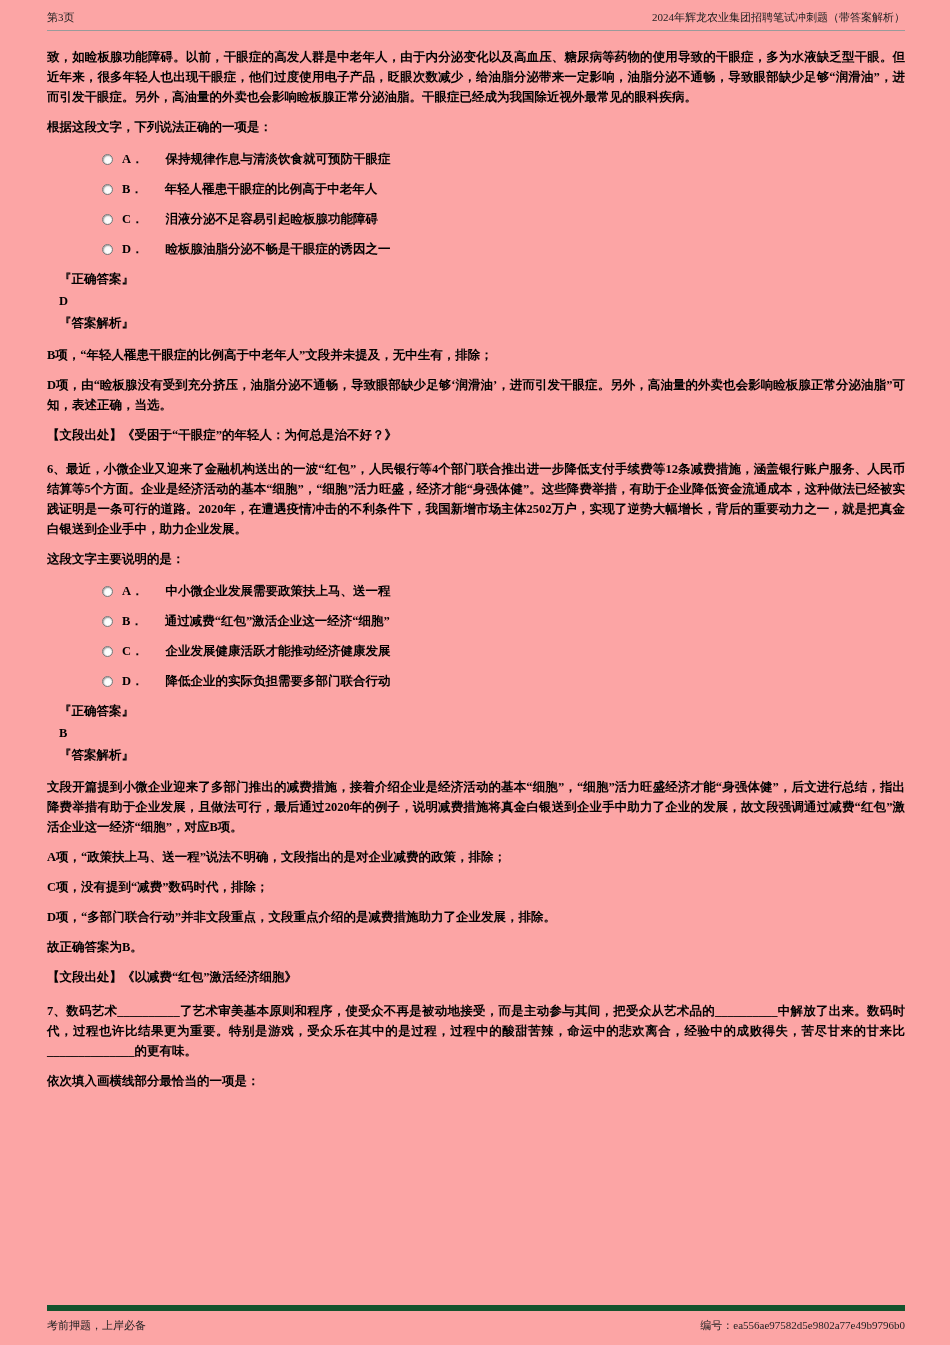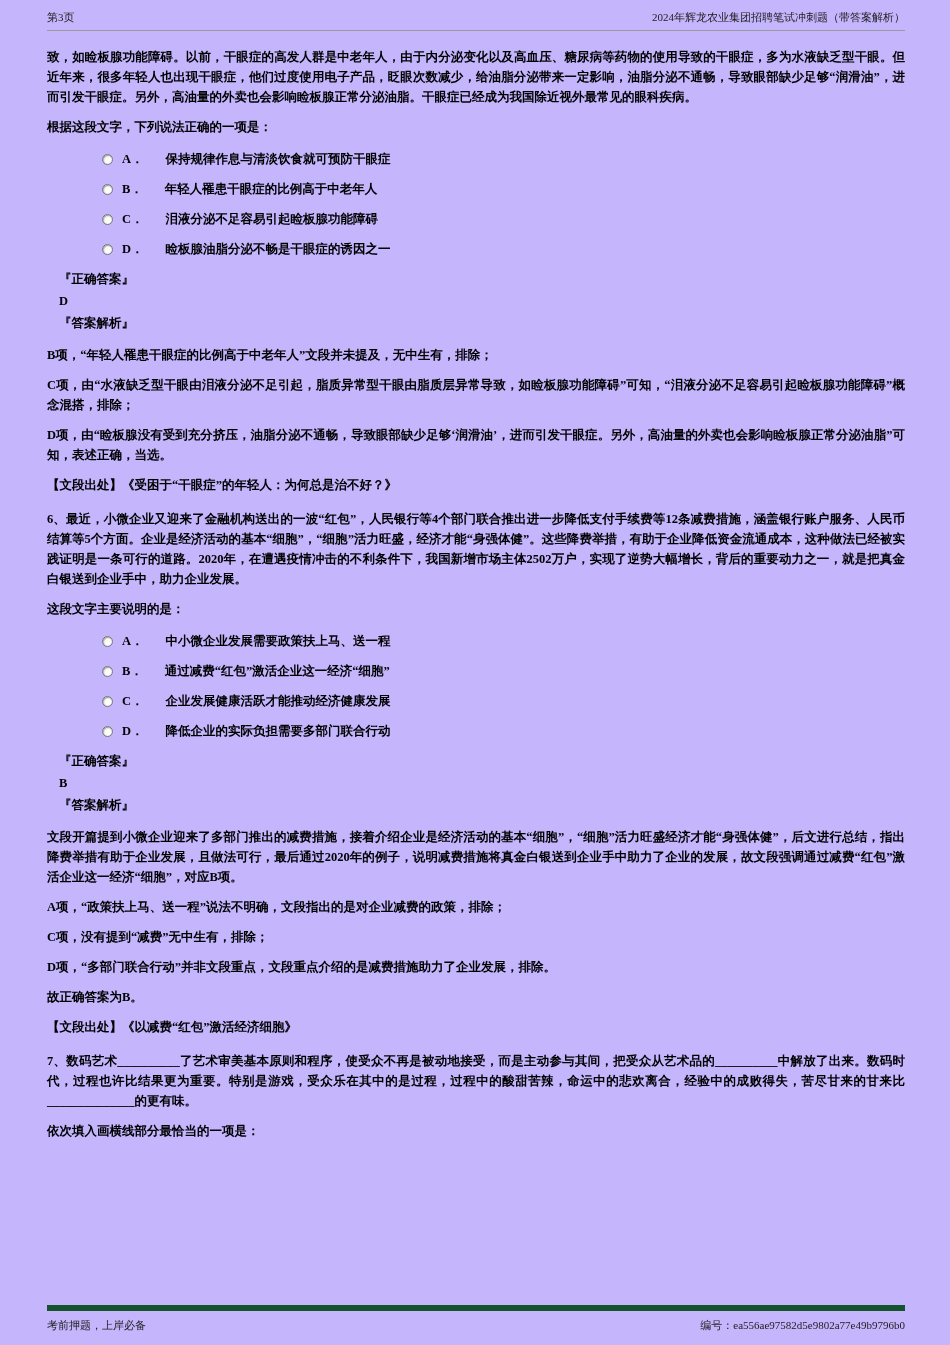--- a/index.html
+++ b/index.html
@@ -4,21 +4,21 @@
 <style>
   html, body {
     margin: 0;
     padding: 0;
     background: #ffffff;
   }
   .page {
     position: relative;
     width: 950px;
     height: 1345px;
-    background: #c4b5fd;
+    background: #fca5a5;
     box-sizing: border-box;
     padding: 10px 45px 0 47px;
     font-family: "Liberation Serif", "DejaVu Serif", serif;
     color: #000000;
     overflow: hidden;
   }
   .header {
     display: flex;
     justify-content: space-between;
     align-items: flex-end;
@@ -106,21 +106,20 @@
       <span class="opt-text">睑板腺油脂分泌不畅是干眼症的诱因之一</span>
     </div>
 
     <div class="ans-block">
       <p>『正确答案』</p>
       <p>D</p>
       <p>『答案解析』</p>
     </div>
 
     <p class="para">B项，“年轻人罹患干眼症的比例高于中老年人”文段并未提及，无中生有，排除；</p>
-    <p class="para">C项，由“水液缺乏型干眼由泪液分泌不足引起，脂质异常型干眼由脂质层异常导致，如睑板腺功能障碍”可知，“泪液分泌不足容易引起睑板腺功能障碍”概念混搭，排除；</p>
     <p class="para">D项，由“睑板腺没有受到充分挤压，油脂分泌不通畅，导致眼部缺少足够‘润滑油’，进而引发干眼症。另外，高油量的外卖也会影响睑板腺正常分泌油脂”可知，表述正确，当选。</p>
     <p class="para source">【文段出处】《受困于“干眼症”的年轻人：为何总是治不好？》</p>
 
     <p class="para">6、最近，小微企业又迎来了金融机构送出的一波“红包”，人民银行等4个部门联合推出进一步降低支付手续费等12条减费措施，涵盖银行账户服务、人民币结算等5个方面。企业是经济活动的基本“细胞”，“细胞”活力旺盛，经济才能“身强体健”。这些降费举措，有助于企业降低资金流通成本，这种做法已经被实践证明是一条可行的道路。2020年，在遭遇疫情冲击的不利条件下，我国新增市场主体2502万户，实现了逆势大幅增长，背后的重要动力之一，就是把真金白银送到企业手中，助力企业发展。</p>
     <p class="para stem">这段文字主要说明的是：</p>
 
     <div class="option">
       <span class="radio"></span>
       <span class="opt-letter">A．</span>
       <span class="opt-text">中小微企业发展需要政策扶上马、送一程</span>
@@ -142,21 +141,21 @@
     </div>
 
     <div class="ans-block">
       <p>『正确答案』</p>
       <p>B</p>
       <p>『答案解析』</p>
     </div>
 
     <p class="para">文段开篇提到小微企业迎来了多部门推出的减费措施，接着介绍企业是经济活动的基本“细胞”，“细胞”活力旺盛经济才能“身强体健”，后文进行总结，指出降费举措有助于企业发展，且做法可行，最后通过2020年的例子，说明减费措施将真金白银送到企业手中助力了企业的发展，故文段强调通过减费“红包”激活企业这一经济“细胞”，对应B项。</p>
     <p class="para">A项，“政策扶上马、送一程”说法不明确，文段指出的是对企业减费的政策，排除；</p>
-    <p class="para">C项，没有提到“减费”无中生有，排除；</p>
+    <p class="para">C项，没有提到“减费”数码时代，排除；</p>
     <p class="para">D项，“多部门联合行动”并非文段重点，文段重点介绍的是减费措施助力了企业发展，排除。</p>
     <p class="para">故正确答案为B。</p>
     <p class="para source">【文段出处】《以减费“红包”激活经济细胞》</p>
 
     <p class="para">7、数码艺术__________了艺术审美基本原则和程序，使受众不再是被动地接受，而是主动参与其间，把受众从艺术品的__________中解放了出来。数码时代，过程也许比结果更为重要。特别是游戏，受众乐在其中的是过程，过程中的酸甜苦辣，命运中的悲欢离合，经验中的成败得失，苦尽甘来的甘来比______________的更有味。</p>
     <p class="para stem">依次填入画横线部分最恰当的一项是：</p>
 
   </div>
 
   <div class="footer">

